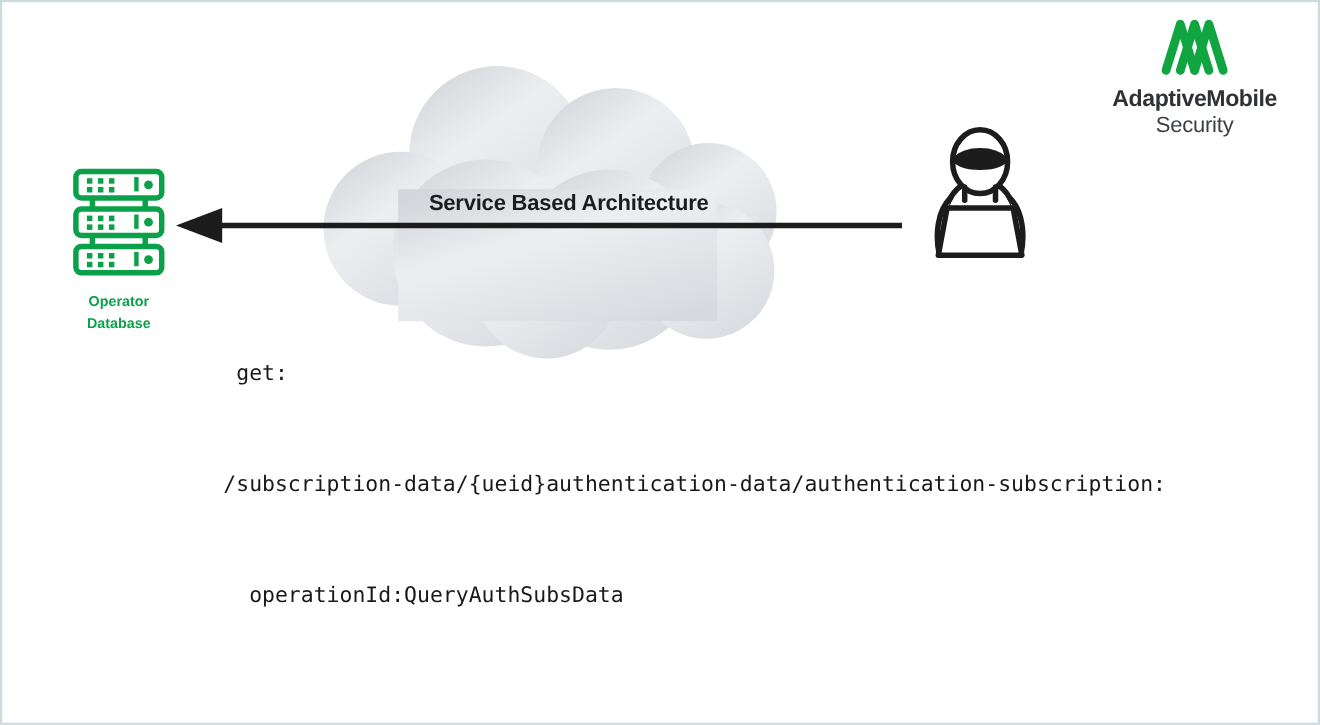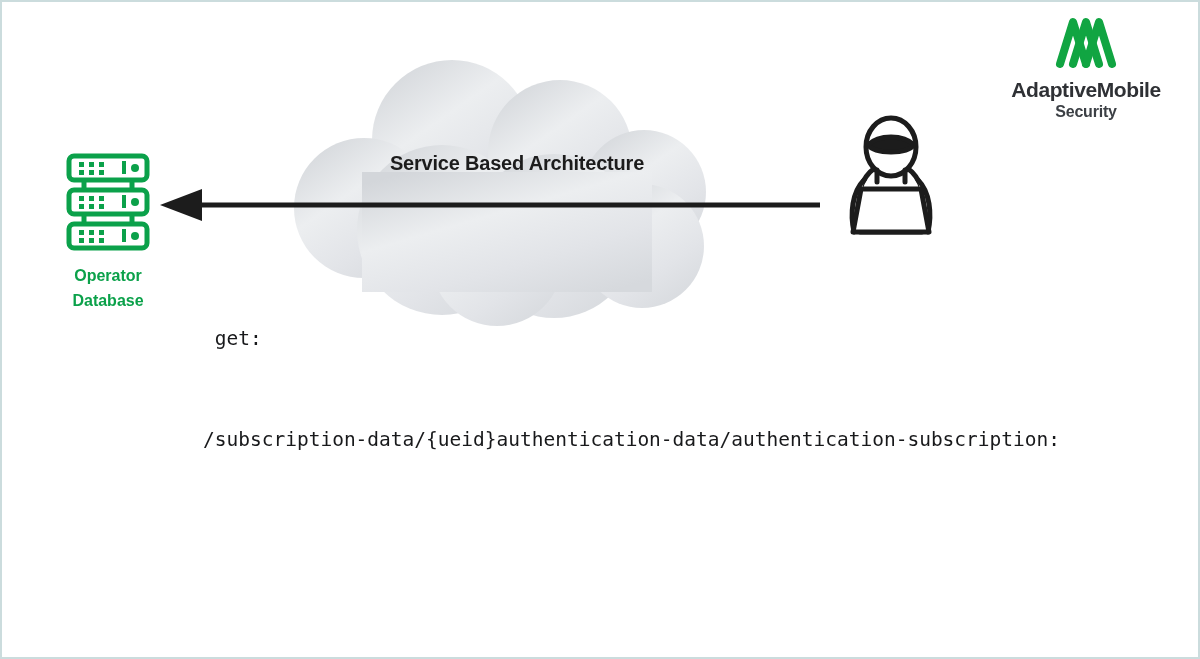--- a/index.html
+++ b/index.html
@@ -26,21 +26,21 @@
     left: 290px;
     top: 58px;
     width: 450px;
     height: 268px;
   }
   .cloud-wrap svg { display: block; width: 100%; height: 100%; }
 
   .cloud-title {
     position: absolute;
     left: 290px;
-    top: 150px;
+    top: 172px;
     width: 450px;
     text-align: center;
     font-size: 20px;
     font-weight: bold;
     color: #1c1c1c;
     letter-spacing: -0.2px;
   }
 
   
   .arrow {
@@ -61,21 +61,21 @@
     height: 100px;
   }
   .db-icon svg { display:block; width:100%; height:100%; }
 
   .db-label {
     position: absolute;
     left: 25px;
     top: 262px;
     width: 162px;
     text-align: center;
-    font-size: 16px;
+    font-size: 13px;
     font-weight: bold;
     color: #0ba14a;
     line-height: 1.55;
   }
 
   
   .hacker {
     position: absolute;
     left: 828px;
     top: 112px;
@@ -99,22 +99,22 @@
   }
   .logo-mark svg { display:block; width:100%; height:100%; }
   .logo-name {
     font-size: 21px;
     font-weight: bold;
     color: #2f3135;
     letter-spacing: -0.4px;
     line-height: 1.12;
   }
   .logo-sub {
-    font-size: 16px;
-    font-weight: bold;
+    font-size: 20px;
+    font-weight: normal;
     color: #3c4045;
     letter-spacing: -0.2px;
     line-height: 1.22;
   }
 
   
   .code {
     position: absolute;
     left: 201px;
     top: 253px;
@@ -247,20 +247,21 @@
         </g>
       </svg>
     </div>
     <div class="logo-name">AdaptiveMobile</div>
     <div class="logo-sub">Security</div>
   </div>
 
   <div class="code">
     <span class="ln"><span> get:</span><span class="red"></span></span>
     <span class="ln"><span>/subscription-data/{ueid}authentication-data/authentication-subscription:</span><span class="red"></span></span>
+    <span class="ln"><span>  operationId:QueryAuthSubsData</span><span class="red"></span></span>
     
     
     
     
     
     
   </div>
 
 </div>
 

